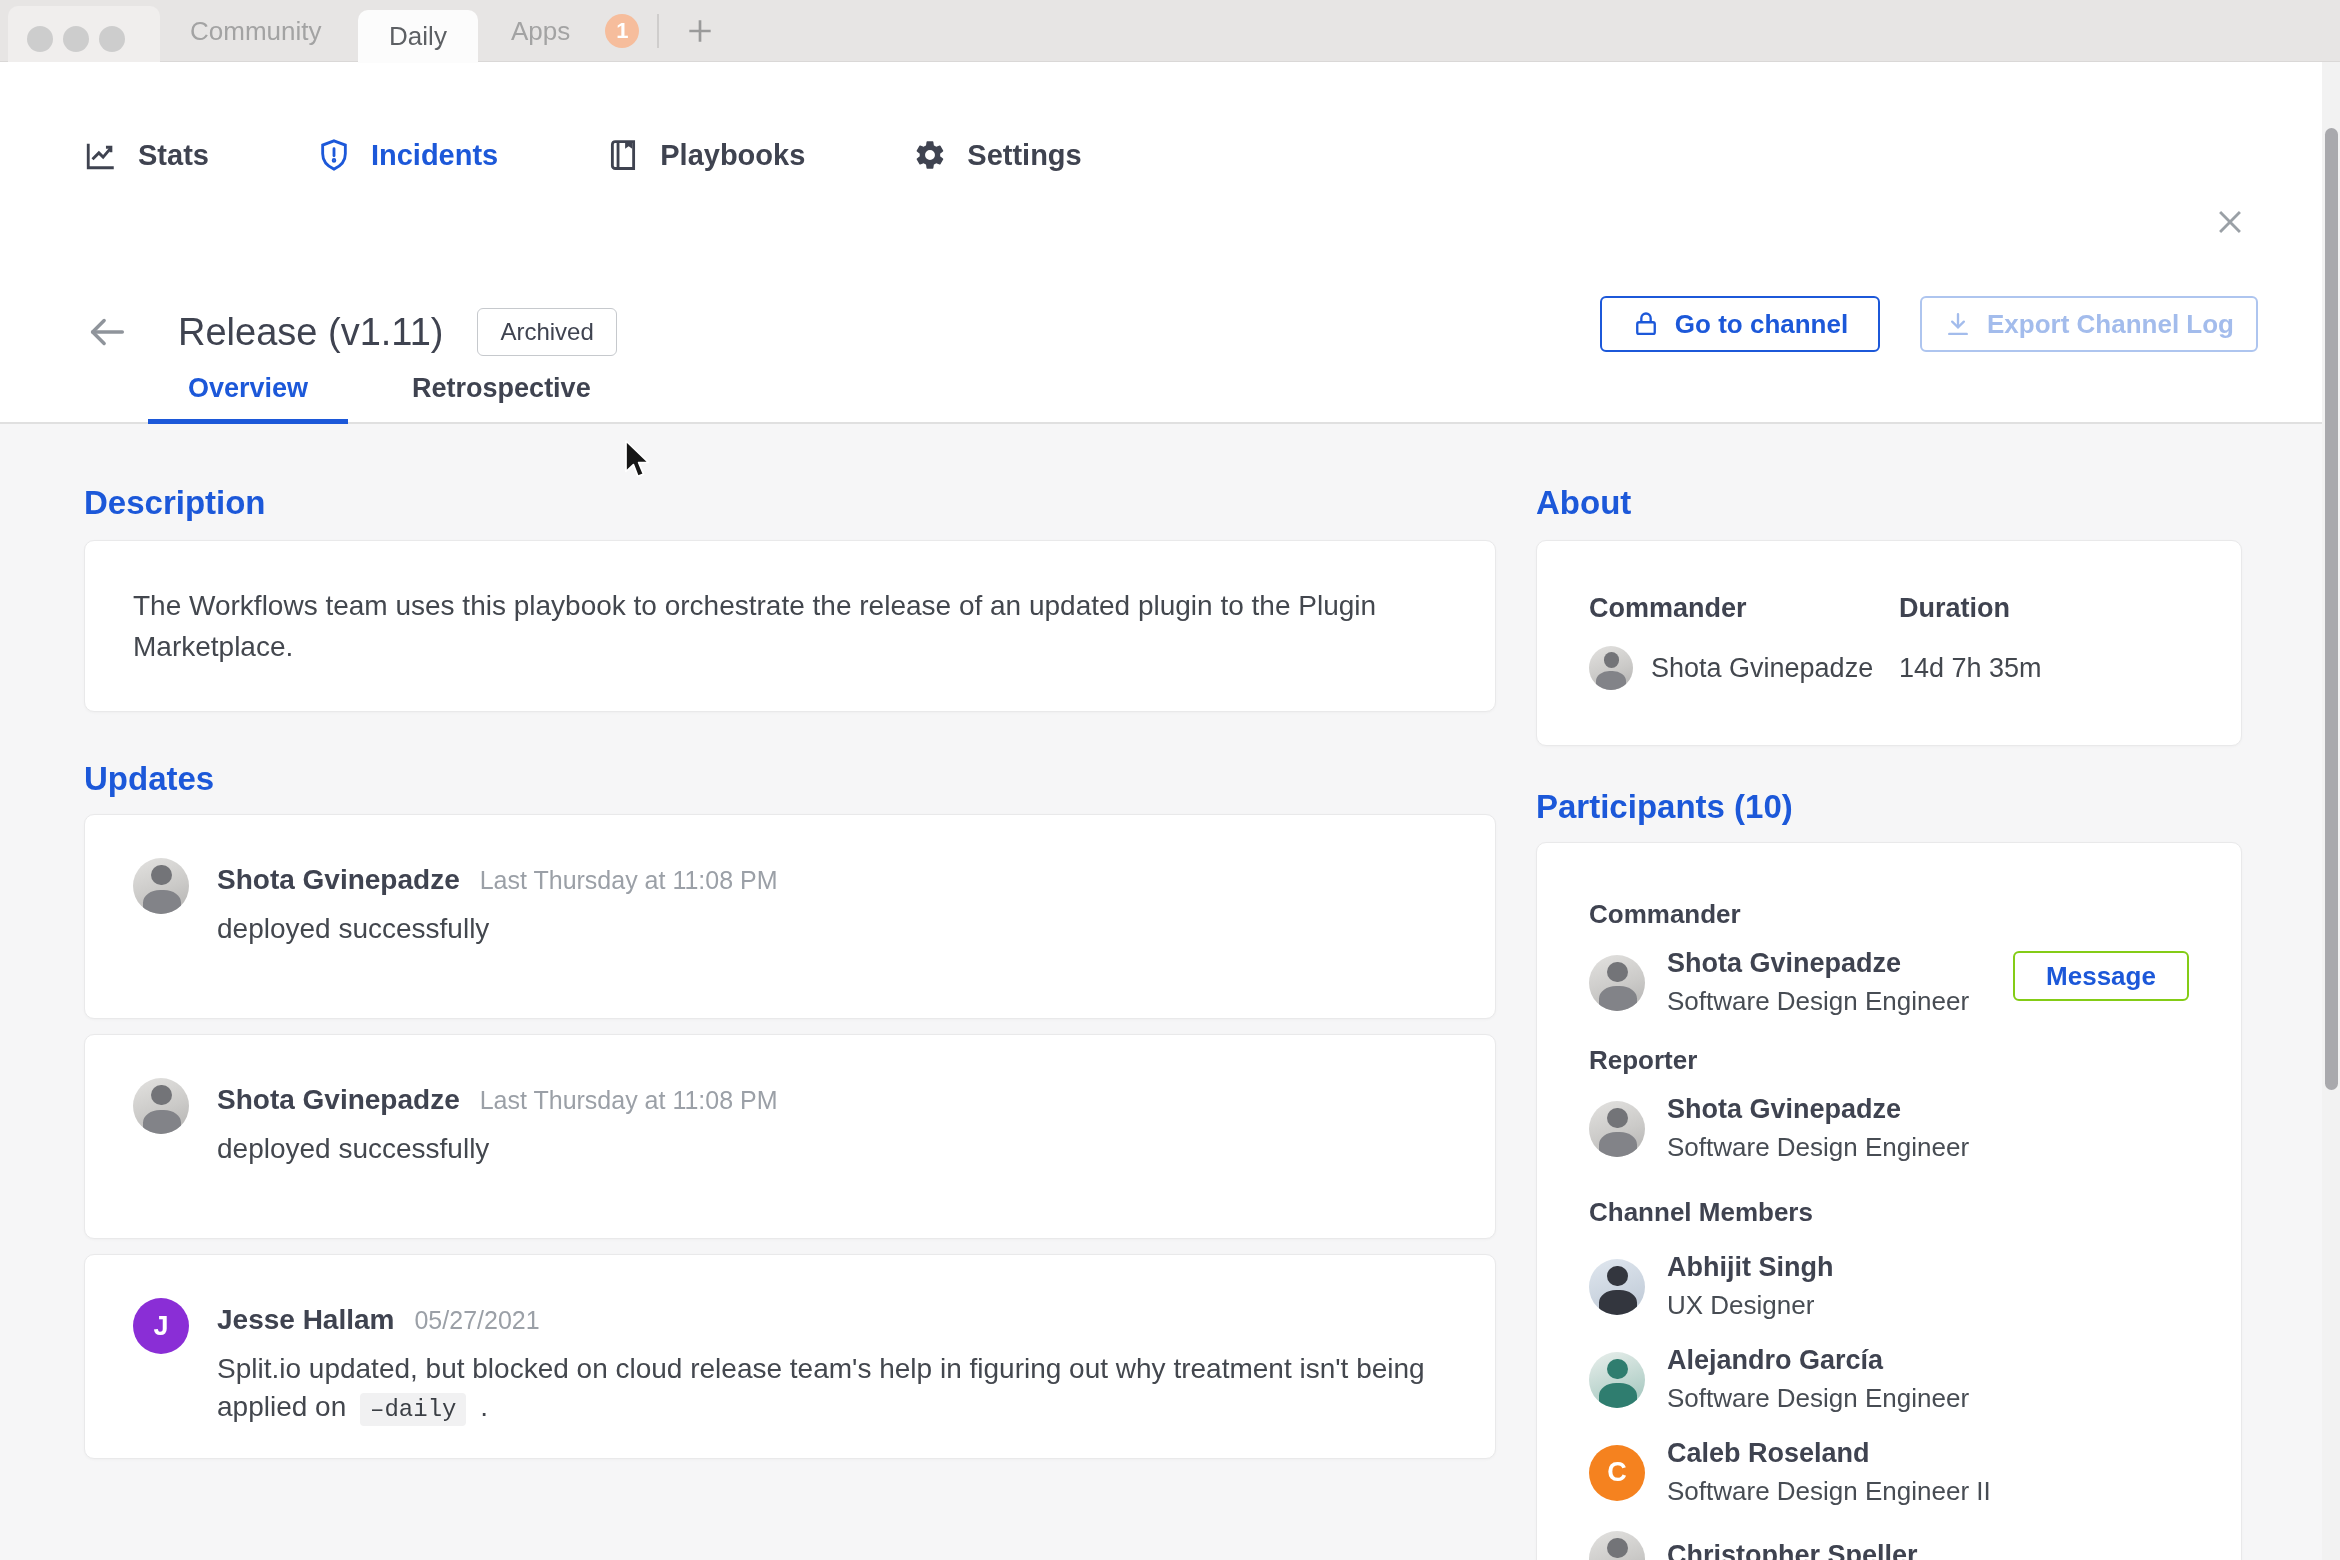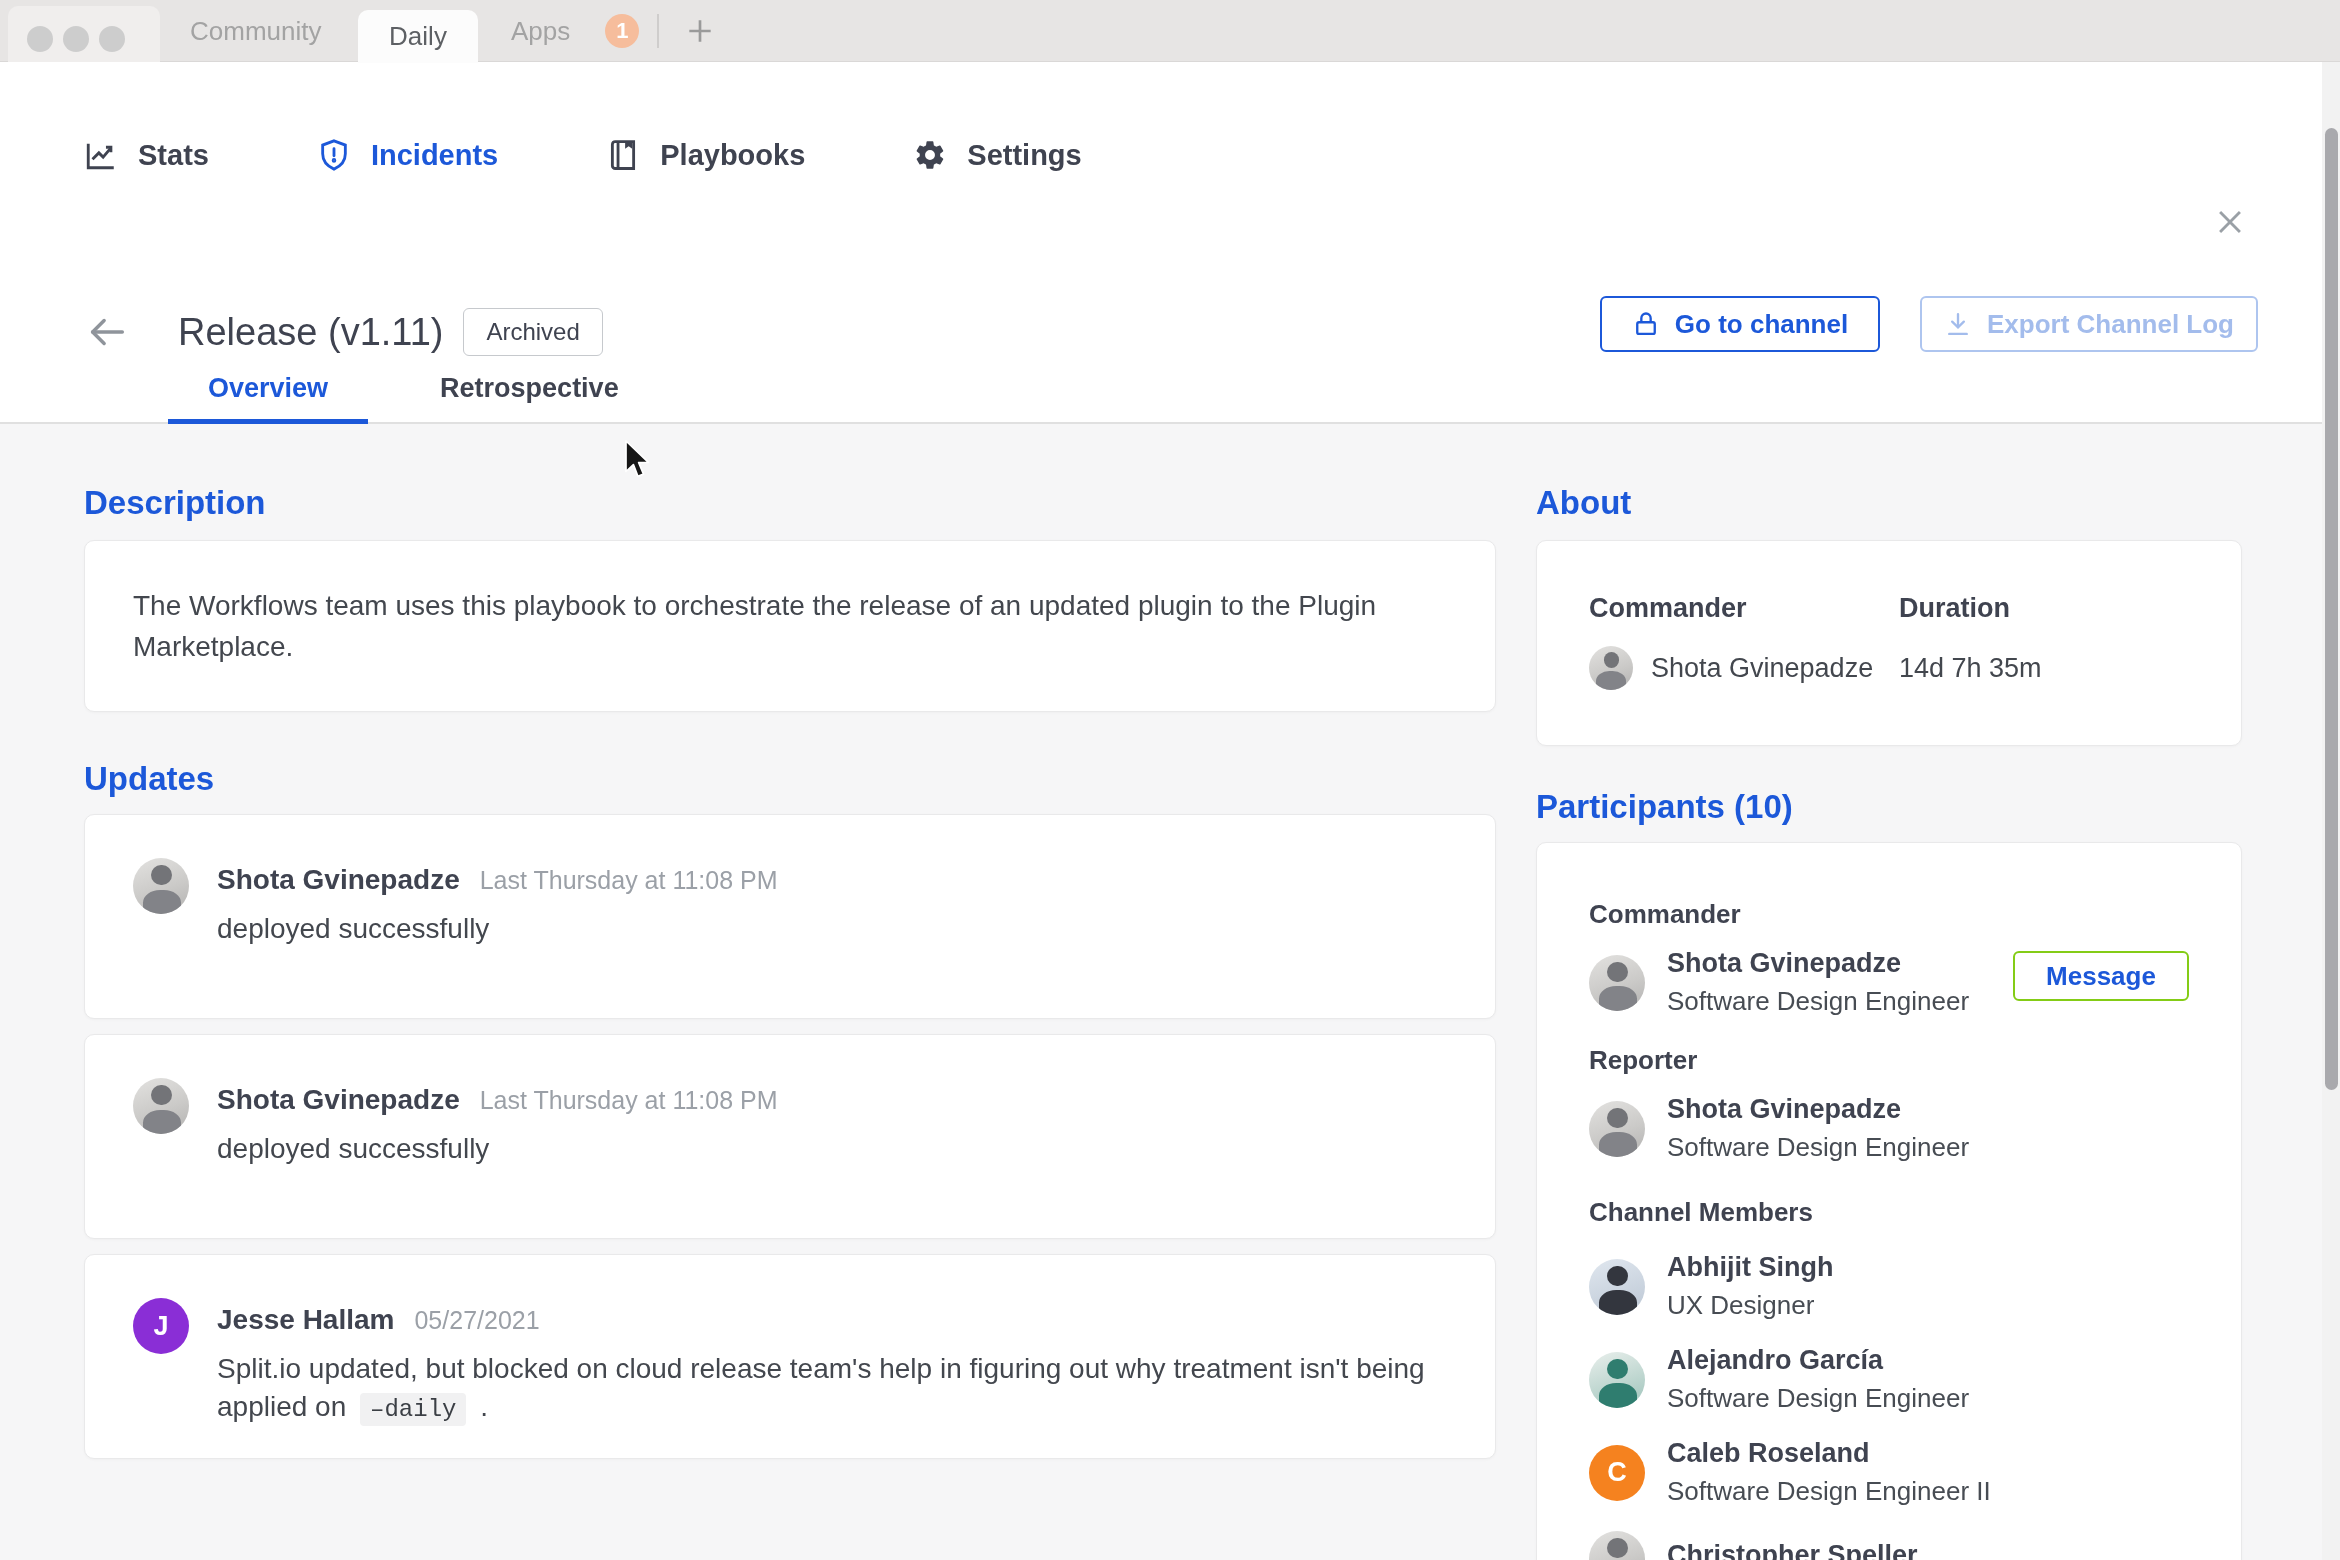--- a/index.html
+++ b/index.html
@@ -39,30 +39,30 @@
   .nav-item { display:flex; align-items:center; gap:20px; font-size:29px;
     font-weight:600; color:#3f4350; cursor:pointer; }
   .nav-item.active { color:#1c58d9; }
   .close-btn { position:absolute; left:2210px; top:140px; width:40px; height:40px;
     display:flex; align-items:center; justify-content:center; }
 
   .title-row { position:absolute; left:84px; top:232px; height:76px; display:flex;
     align-items:center; }
   .back-btn { width:46px; height:46px; display:flex; align-items:center; }
   .run-title { margin-left:48px; font-size:38px; font-weight:500; color:#3f4350; }
-  .status-badge { margin-left:20px; height:48px; padding:0 22px; border:1px solid #c6c9cd;
+  .status-badge { margin-left:34px; height:48px; padding:0 22px; border:1px solid #c6c9cd;
     border-radius:6px; font-size:24px; color:#3f4350; display:flex; align-items:center;
     background:#fff; }
   .hdr-btn { position:absolute; top:234px; height:56px; border-radius:6px; background:#fff;
     display:flex; align-items:center; justify-content:center; gap:15px;
     font-size:26px; font-weight:600; cursor:pointer; }
   .btn-go { left:1600px; width:280px; border:2px solid #1c58d9; color:#1c58d9; }
   .btn-export { left:1920px; width:338px; border:2px solid #aec5ef; color:#a3bcec; }
 
-  .page-tabs { position:absolute; left:168px; bottom:-2px; display:flex; gap:32px; }
+  .page-tabs { position:absolute; left:148px; bottom:-2px; display:flex; gap:24px; }
   .page-tab { padding:0 40px; height:66px; display:flex; align-items:center;
     font-size:27px; font-weight:600; color:#3f4350; border-bottom:5px solid transparent;
     cursor:pointer; }
   .page-tab.active { color:#1c58d9; border-bottom-color:#1c58d9; }
 
   
   .content { position:absolute; top:424px; left:0; width:2340px; height:1136px; }
   .col-left  { position:absolute; left:84px;  top:0; width:1412px; }
   .col-right { position:absolute; left:1536px; top:0; width:706px; }
   .section-h { color:#1c58d9; font-size:33px; font-weight:700; }

